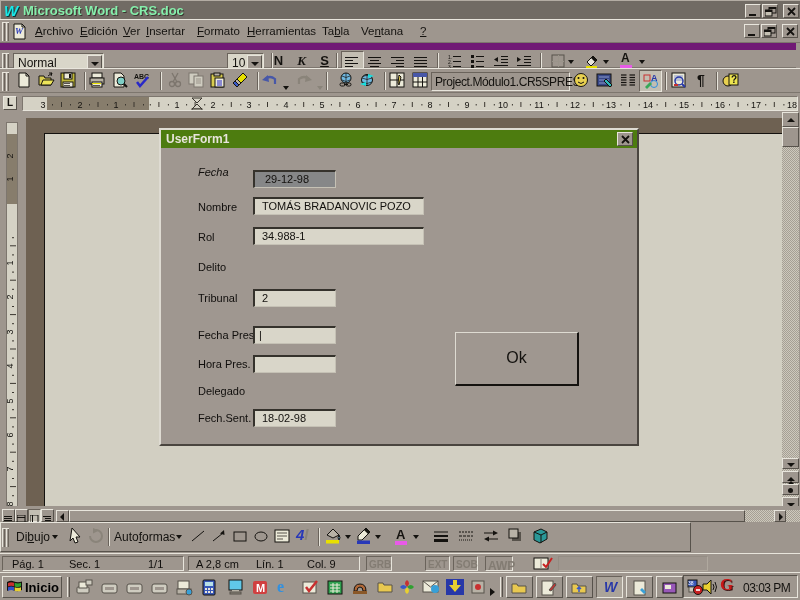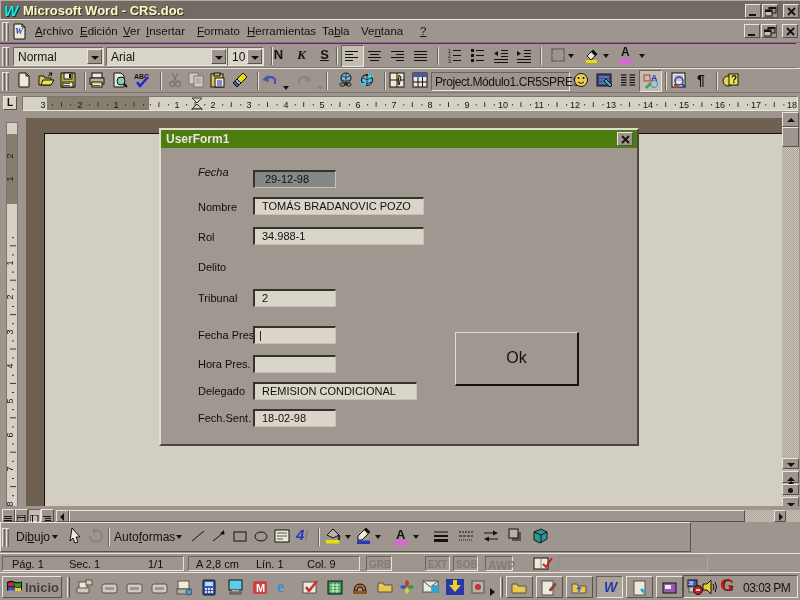--- a/index.html
+++ b/index.html
@@ -23,21 +23,21 @@
 .winbtn{position:absolute;width:16px;height:14px;background:#9e968e;border-top:1px solid #e8e5dc;border-left:1px solid #e8e5dc;border-right:1px solid #57524b;border-bottom:1px solid #57524b;}
 .lbl{position:absolute;font-size:11px;color:#100e0c;white-space:nowrap;}
 .tbox{position:absolute;height:18px;background:#d9d6c9;border-top:2px solid #35322c;border-left:2px solid #35322c;border-right:1px solid #c5c1b5;border-bottom:1px solid #c5c1b5;font-size:11px;color:#12100d;}
 .tbox .tx{position:absolute;left:7px;top:1px;white-space:nowrap;}
 .ic{position:absolute;top:3px;width:16px;height:16px;}
 </style></head>
 <body>
 
 <div class="abs" style="left:0;top:0;width:800px;height:19px;background:#716b64;border-top:1px solid #b3aca3;border-left:1px solid #b3aca3;">
   <div class="abs" style="left:3px;top:1px;width:16px;height:16px;font-size:15px;font-weight:bold;font-style:italic;color:#18e8e8;text-shadow:1px 1px 0 #083838;">W</div>
-  <div class="abs" style="left:22px;top:2px;font-size:13px;font-weight:bold;color:#fef9c3;text-shadow:1px 1px 0 #3a352f;">Microsoft Word - CRS.doc</div>
+  <div class="abs" style="left:22px;top:2px;font-size:13px;font-weight:bold;color:#86efac;text-shadow:1px 1px 0 #3a352f;">Microsoft Word - CRS.doc</div>
   <div class="winbtn" style="left:744px;top:3px;">
       <div class="abs" style="left:3px;top:9px;width:7px;height:2px;background:#14120f;"></div>
     </div>
   <div class="winbtn" style="left:761px;top:3px;">
       <svg width="12" height="10" style="position:absolute;left:2px;top:2px">
         <rect x="4" y="0" width="7" height="6" fill="none" stroke="#14120f"></rect>
         <rect x="4" y="0" width="7" height="2" fill="#14120f"></rect>
         <rect x="0" y="3" width="7" height="6" fill="#c6c1b4" stroke="#14120f"></rect>
         <rect x="0" y="3" width="7" height="2" fill="#14120f"></rect>
       </svg>
@@ -78,30 +78,24 @@
         <rect x="0" y="3" width="7" height="2" fill="#14120f"></rect>
       </svg>
     </div>
   <div class="winbtn" style="left:782px;top:4px;">
       <svg width="10" height="9" style="position:absolute;left:3px;top:2px">
         <path d="M1,1 L8,8 M8,1 L1,8" stroke="#14120f" stroke-width="1.8"></path>
       </svg>
     </div>
 </div>
 
-<div class="abs" id="fmtbar" style="left:0;top:43px;width:796px;height:25px;background:#9e968e;border-top:1px solid #701a75;border-bottom:1px solid #7d766e;">
+<div class="abs" id="fmtbar" style="left:0;top:43px;width:796px;height:25px;background:#9e968e;border-top:7px solid #701a75;border-bottom:1px solid #7d766e;">
   <div class="handle"></div>
   <div class="combo" style="left:13px;top:3px;width:91px;">
       <span class="tx">Normal</span>
-      <span class="cbtn">
-        <span class="arr"></span>
-      </span>
-    </div>
-  <div class="combo" style="left:106px;top:3px;width:122px;">
-      <span class="tx">Arial</span>
       <span class="cbtn">
         <span class="arr"></span>
       </span>
     </div>
   <div class="combo" style="left:227px;top:3px;width:37px;">
       <span class="tx">10</span>
       <span class="cbtn">
         <span class="arr"></span>
       </span>
     </div>
@@ -698,21 +692,21 @@
 
 <div class="abs" id="taskbar" style="left:0;top:572px;width:800px;height:28px;background:#9e968e;border-top:1px solid #e8e5dc;">
   <div class="abs raised" style="left:2px;top:3px;width:60px;height:22px;">
     <svg width="18" height="16" style="position:absolute;left:3px;top:2px">
         <path d="M1,3 Q5,1 8,2.5 Q12,4 16,2.5 L16,11 Q12,13 8,11.5 Q5,10 1,12 Z" fill="#14120f"></path>
         <path d="M2,4 Q5,2.5 8,3.7 L8,7.3 Q5,6 2,7.5 Z" fill="#c83030"></path>
         <path d="M8.6,3.8 Q12,5 15,3.8 L15,7.3 Q12,8.5 8.6,7.4 Z" fill="#30a030"></path>
         <path d="M2,8.2 Q5,6.8 8,8 L8,11.5 Q5,10.3 2,11.8 Z" fill="#3050c8"></path>
         <path d="M8.6,8.2 Q12,9.4 15,8.2 L15,11.7 Q12,12.9 8.6,11.8 Z" fill="#e8d030"></path>
       </svg>
-    <div class="abs" style="left:22px;top:3px;font-size:13px;font-weight:bold;color:#404040;">Inicio</div>
+    <div class="abs" style="left:22px;top:3px;font-size:13px;font-weight:bold;color:#000000;">Inicio</div>
   </div>
   <div class="abs" style="left:67px;top:4px;width:3px;height:20px;border-left:1px solid #e8e5dc;border-right:1px solid #57524b;"></div>
 
   <div class="abs" style="left:76px;top:6px;"><svg width="17" height="17">
         <rect x="1" y="8" width="12" height="6" rx="1" fill="#cfccc0" stroke="#57524b"></rect>
         <rect x="3" y="3" width="8" height="6" fill="#ecead9" stroke="#57524b"></rect>
         <rect x="10" y="1" width="6" height="5" fill="#cfccc0" stroke="#57524b"></rect>
       </svg></div>
   <div class="abs" style="left:101px;top:8px;"><svg width="17" height="12">
         <rect x="1" y="1" width="15" height="9" rx="2" fill="#cfccc0" stroke="#57524b"></rect>
@@ -882,23 +876,20 @@
 
   <div class="lbl" style="left:37px;top:199px;">Fecha Pres</div>
   <div class="tbox" style="left:92px;top:196px;width:83px;">
       <span class="tx" style="left:4px;">|</span>
     </div>
 
   <div class="lbl" style="left:37px;top:228px;">Hora Pres.</div>
   <div class="tbox" style="left:92px;top:225px;width:83px;"></div>
 
   <div class="lbl" style="left:37px;top:255px;">Delegado</div>
-  <div class="tbox" style="left:92px;top:252px;width:164px;">
-      <span class="tx">REMISION CONDICIONAL</span>
-    </div>
 
   <div class="lbl" style="left:37px;top:282px;">Fech.Sent.</div>
   <div class="tbox" style="left:92px;top:279px;width:83px;">
       <span class="tx">18-02-98</span>
     </div>
 
   <div class="abs" id="okbtn" style="left:294px;top:202px;width:124px;height:54px;background:#9f9790;border-top:1px solid #dedbd2;border-left:1px solid #dedbd2;border-right:2px solid #14120f;border-bottom:2px solid #14120f;">
     <div class="abs" style="left:0;top:0;width:100%;height:100%;text-align:center;line-height:50px;font-size:16px;color:#14120f;">Ok</div>
   </div>
 </div>

